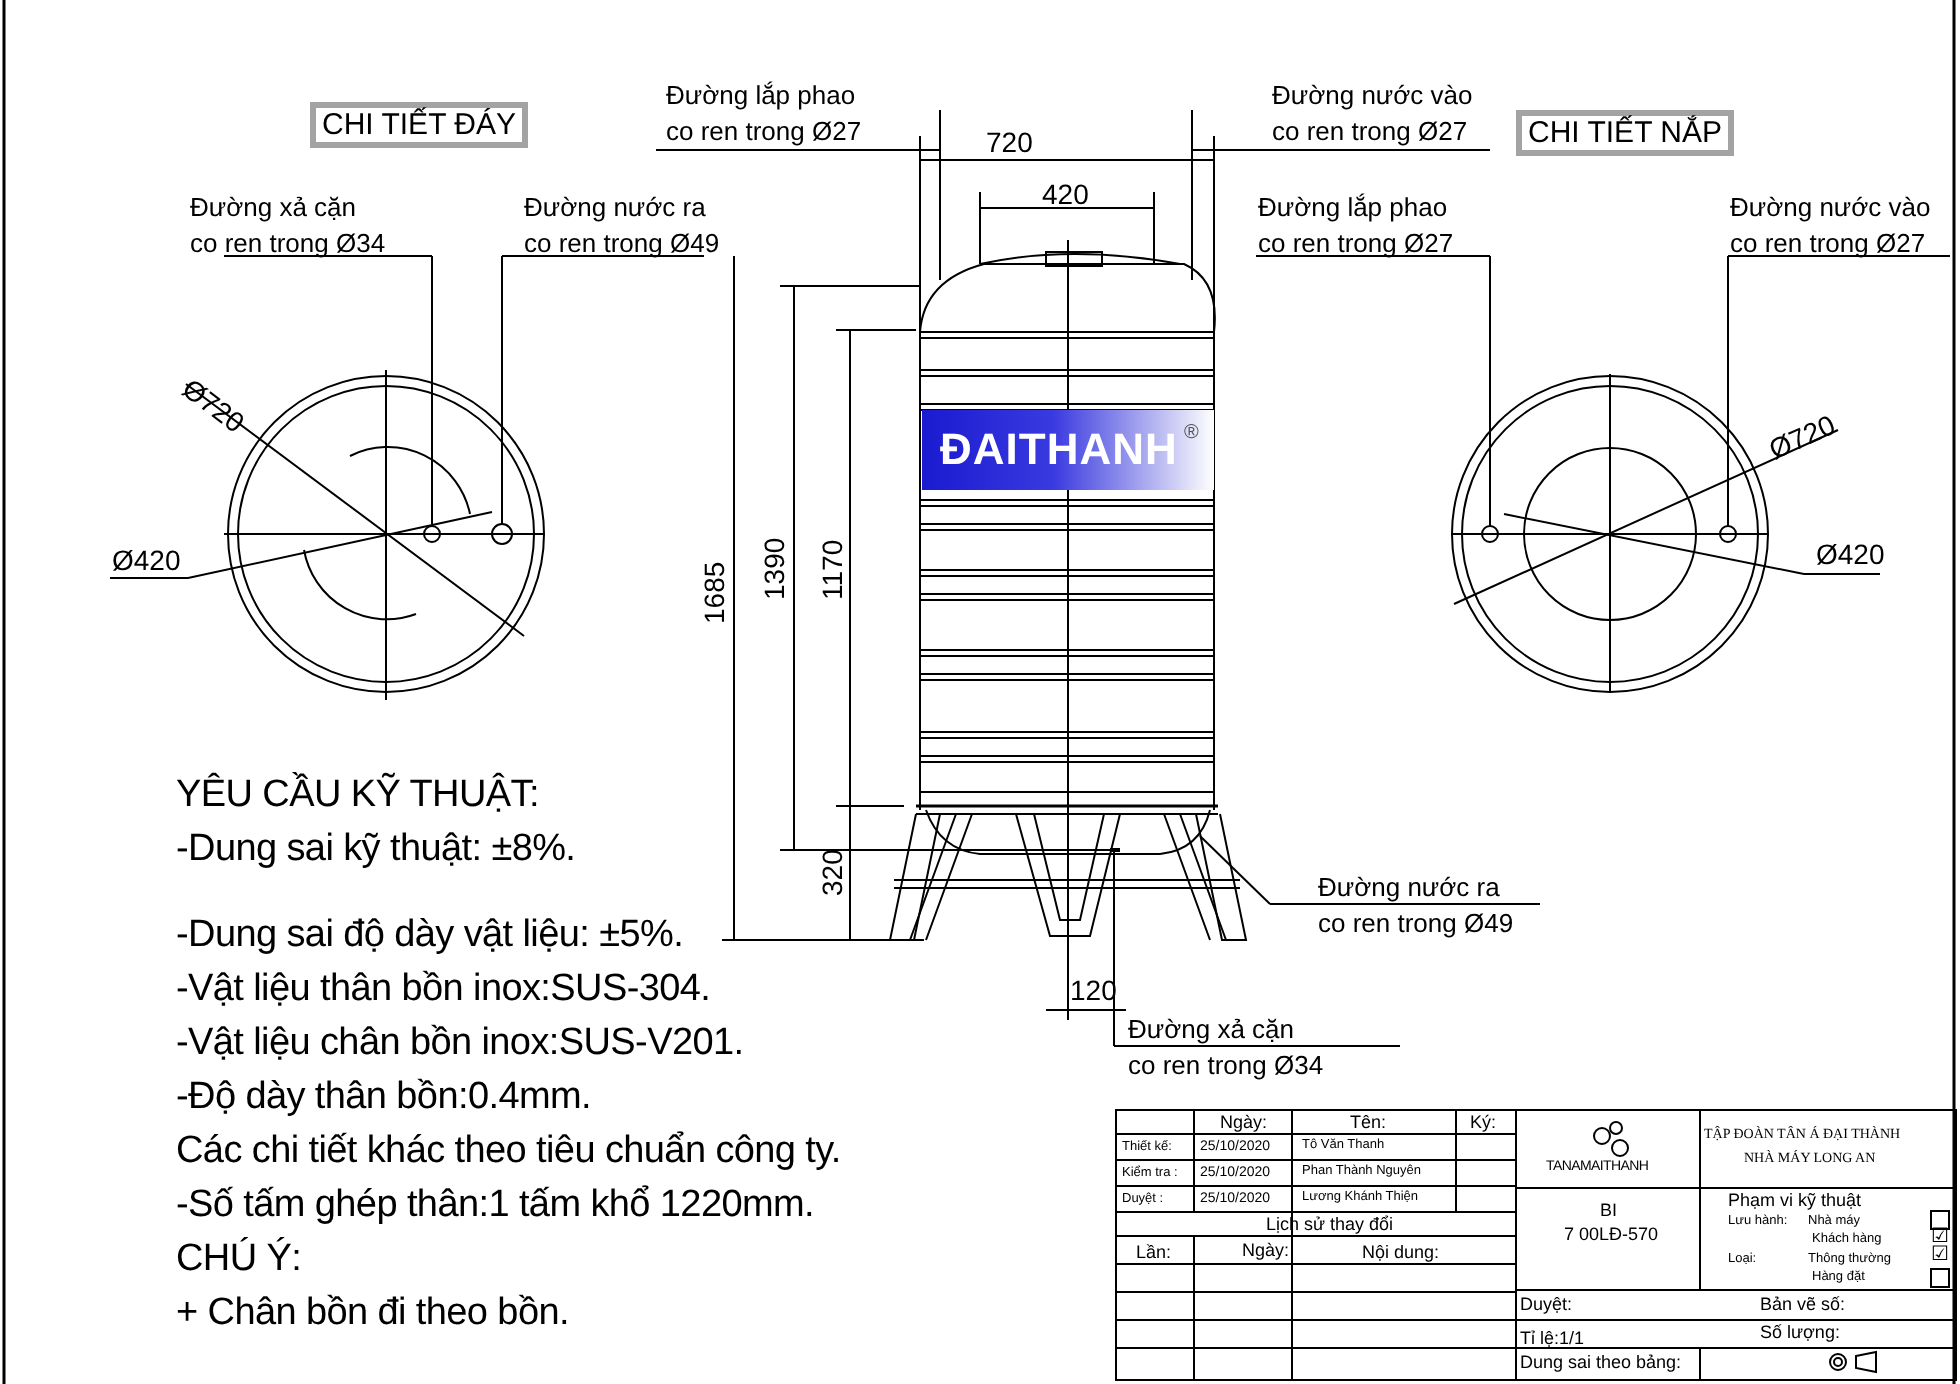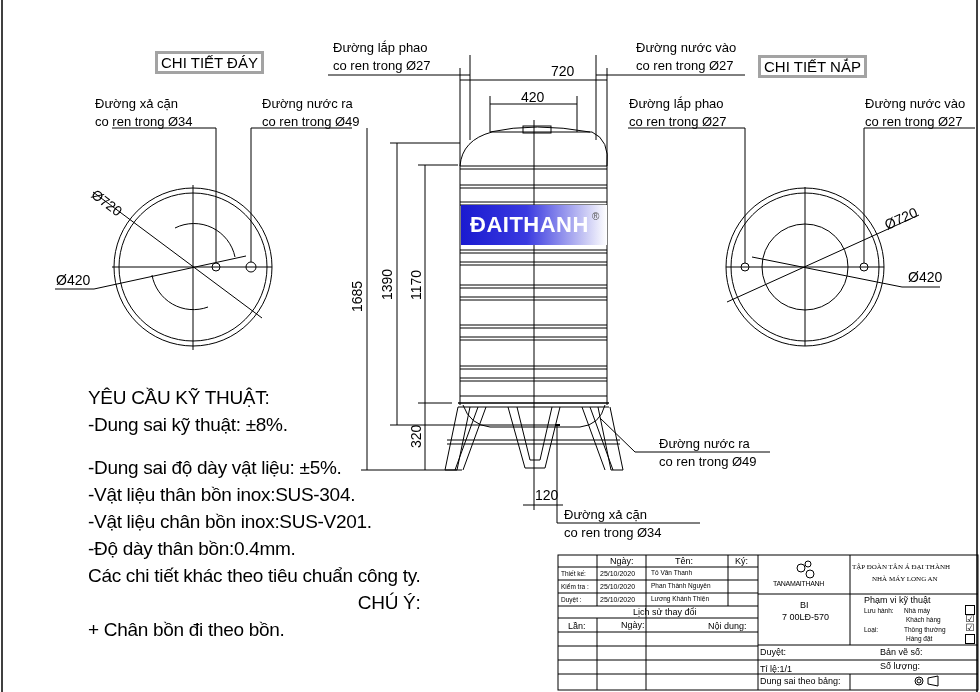--- a/index.html
+++ b/index.html
@@ -212,41 +212,42 @@
 </div>
 <div class="abs lbl" style="left:659px;top:436px;">
   <div>Đường nước ra</div>
   <div style="margin-top:2px;">co ren trong Ø49</div>
 </div>
 <div class="abs lbl" style="left:564px;top:507px;">
   <div>Đường xả cặn</div>
   <div style="margin-top:2px;">co ren trong Ø34</div>
 </div>
 
-<div class="abs dim" style="left:551px;top:63px;">720</div>
+<div class="abs dim" style="left:493px;top:63px;">720</div>
 <div class="abs dim" style="left:521px;top:89px;">420</div>
 <div class="abs vdim" style="left:349px;top:312px;">1685</div>
 <div class="abs vdim" style="left:379px;top:300px;">1390</div>
 <div class="abs vdim" style="left:408px;top:300px;">1170</div>
 <div class="abs vdim" style="left:408px;top:448px;">320</div>
 <div class="abs dim" style="left:535px;top:487px;">120</div>
 <div class="abs dim" style="left:98px;top:186px;transform:rotate(37deg);transform-origin:left top;">Ø720</div>
 <div class="abs dim" style="left:56px;top:272px;">Ø420</div>
 <div class="abs dim" style="left:882px;top:218px;transform:rotate(-24deg);transform-origin:left top;">Ø720</div>
 <div class="abs dim" style="left:908px;top:269px;">Ø420</div>
 
 <div class="abs req" style="left:88px;top:388px;">
   <div style="margin-bottom:7px;">YÊU CẦU KỸ THUẬT:</div>
   <div style="margin-bottom:23px;">-Dung sai kỹ thuật: ±8%.</div>
   <div style="margin-bottom:7px;">-Dung sai độ dày vật liệu: ±5%.</div>
   <div style="margin-bottom:7px;">-Vật liệu thân bồn inox:SUS-304.</div>
   <div style="margin-bottom:7px;">-Vật liệu chân bồn inox:SUS-V201.</div>
   <div style="margin-bottom:7px;">-Độ dày thân bồn:0.4mm.</div>
   <div style="margin-bottom:7px;">Các chi tiết khác theo tiêu chuẩn công ty.</div>
-  <div style="margin-bottom:7px;text-align:right;">CHÚ Ý:</div>
+  <div style="margin-bottom:7px;">-Số tấm ghép thân:1 tấm khổ 1220mm.</div>
+  <div style="margin-bottom:7px;">CHÚ Ý:</div>
   <div>+ Chân bồn đi theo bồn.</div>
 </div>
 
 <div>
   <div class="tb" style="left:610px;top:556px;">Ngày:</div>
   <div class="tb" style="left:675px;top:556px;">Tên:</div>
   <div class="tb" style="left:735px;top:556px;">Ký:</div>
 
   <div class="tbs" style="left:561px;top:570px;">Thiết kế:</div>
   <div class="tbs" style="left:600px;top:570px;font-size:7px;">25/10/2020</div>
@@ -256,21 +257,21 @@
   <div class="tbs" style="left:600px;top:583px;font-size:7px;">25/10/2020</div>
   <div class="tbs" style="left:651px;top:582px;">Phan Thành Nguyên</div>
 
   <div class="tbs" style="left:561px;top:596px;">Duyệt :</div>
   <div class="tbs" style="left:600px;top:596px;font-size:7px;">25/10/2020</div>
   <div class="tbs" style="left:651px;top:595px;">Lương Khánh Thiện</div>
 
   <div class="tb" style="left:633px;top:607px;">Lịch sử thay đổi</div>
   <div class="tb" style="left:568px;top:621px;">Lần:</div>
   <div class="tb" style="left:621px;top:620px;">Ngày:</div>
-  <div class="tb" style="left:708px;top:621px;">Nội dung:</div>
+  <div class="tb" style="left:681px;top:621px;">Nội dung:</div>
 
   <div class="tbs" style="left:773px;top:580px;font-size:7px;letter-spacing:-0.3px;">TANAMAITHANH</div>
   <div class="tbs" style="left:852px;top:563px;font-family:'Liberation Serif',serif;font-size:7px;">TẬP ĐOÀN TÂN Á ĐẠI THÀNH</div>
   <div class="tbs" style="left:872px;top:575px;font-family:'Liberation Serif',serif;font-size:7px;">NHÀ MÁY LONG AN</div>
 
   <div class="tb" style="left:800px;top:600px;">BI</div>
   <div class="tb" style="left:782px;top:612px;">7 00LĐ-570</div>
 
   <div class="tb" style="left:864px;top:595px;">Phạm vi kỹ thuật</div>
   <div class="tbs" style="left:864px;top:607px;">Lưu hành:</div>

